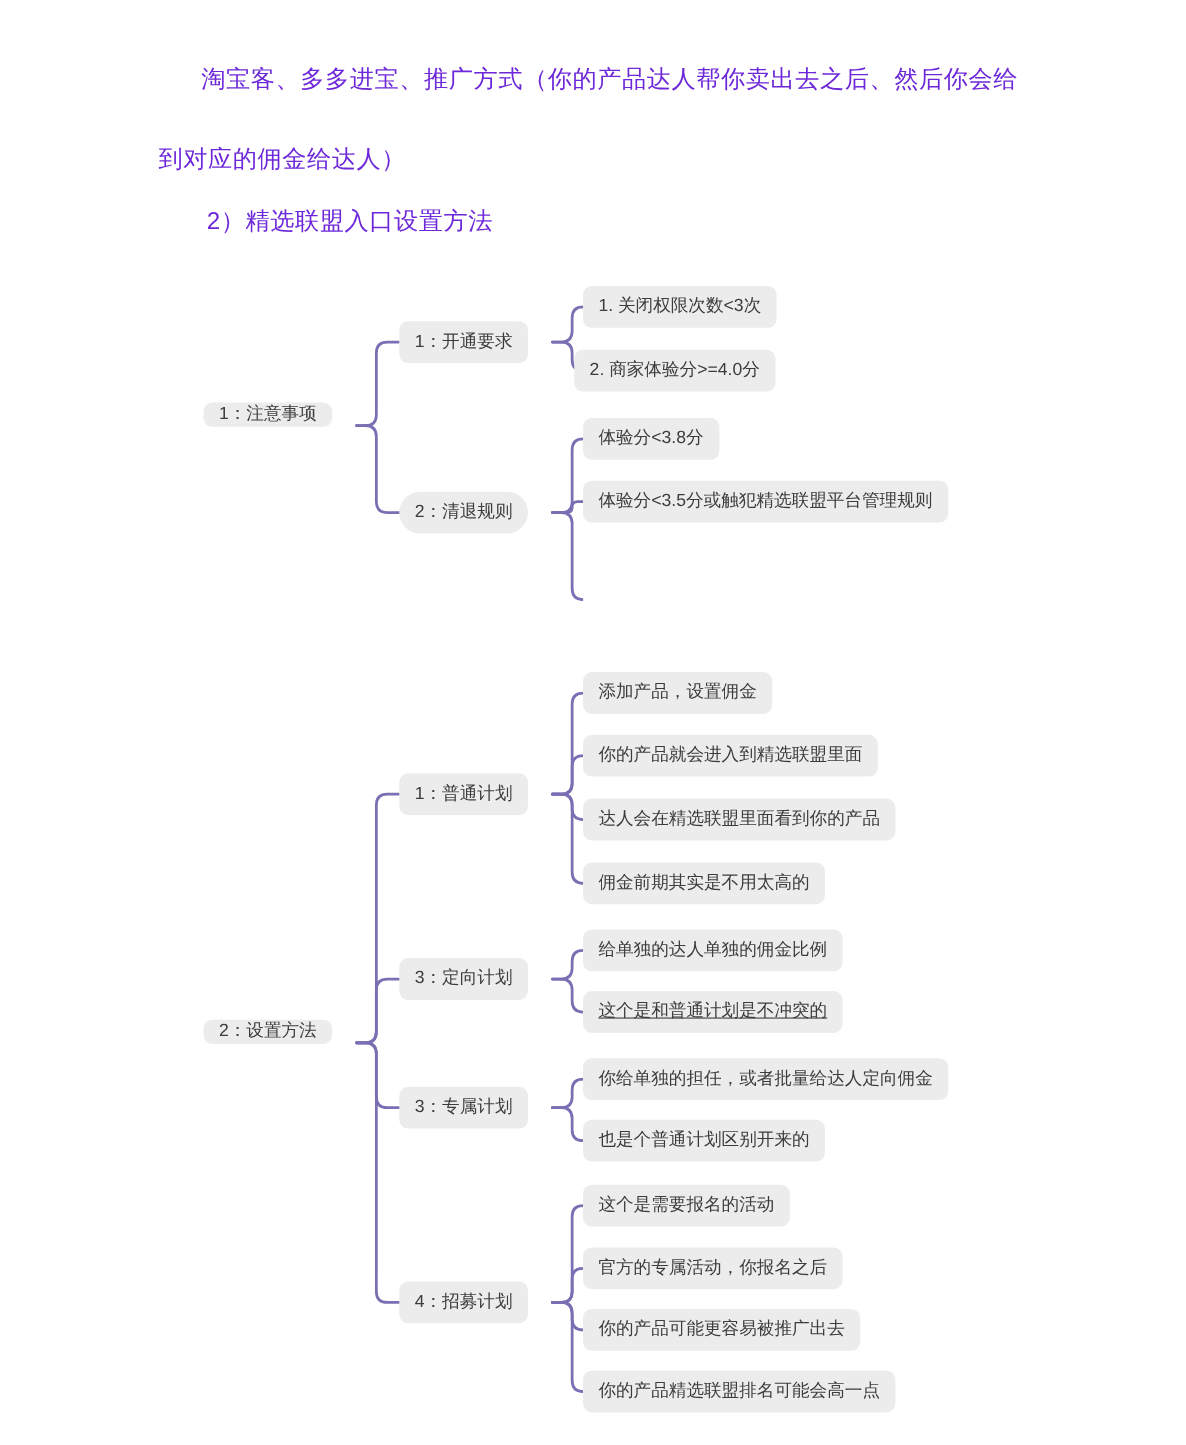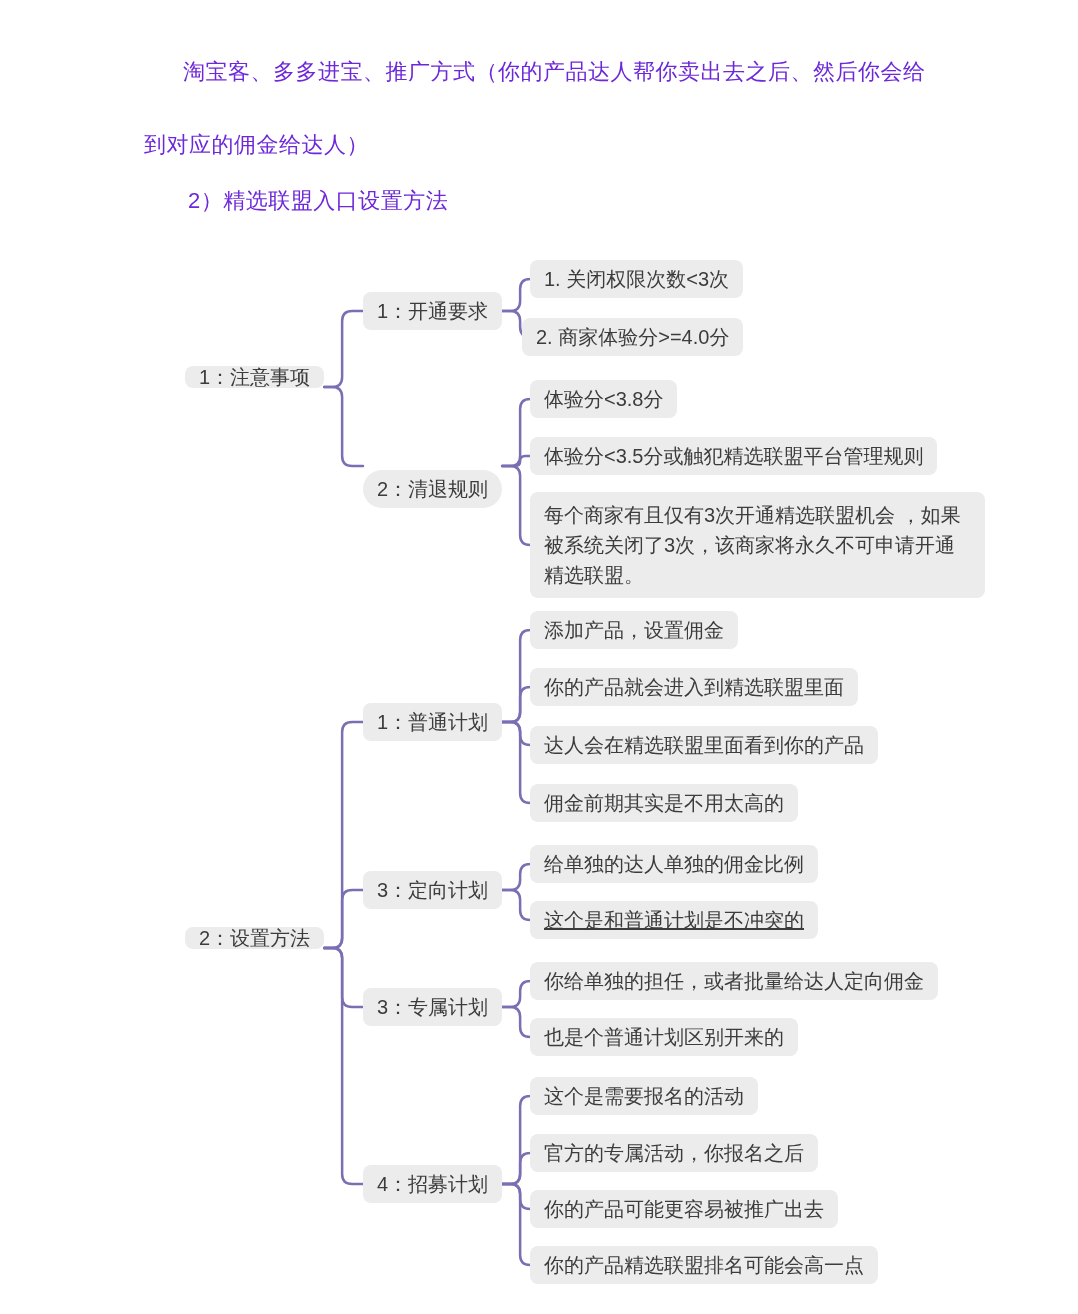--- a/index.html
+++ b/index.html
@@ -17,21 +17,21 @@
     white-space: nowrap;
     letter-spacing: 0.5px;
   }
   #map { position: absolute; left: 0; top: 0; width: 1078px; height: 1314px; }
   #connectors { position: absolute; left: 0; top: 0; }
   .node {
     position: absolute;
     background: var(--node-bg, #ececec);
     border-radius: 8px;
     color: #3c3c3c;
-    font-size: 20px;
+    font-size: 16px;
     line-height: 22px;
     padding: 8px 14px;
     white-space: nowrap;
     box-sizing: border-box;
   }
   .node.lvl1 { padding: 0 14px; }
   .node.multi {
     white-space: normal;
     width: 455px;
     line-height: 30px;
@@ -68,28 +68,27 @@
       <path d="M 502.125 1184 H 510.125 Q 520.125 1184 520.125 1174 V 1106 Q 520.125 1096 530.125 1096 H 530" fill="none" stroke="#7b6eb3" stroke-width="2.5" stroke-linecap="round"></path>
       <path d="M 502.125 1184 H 510.125 Q 520.125 1184 520.125 1174 V 1163 Q 520.125 1153 530.125 1153 H 530" fill="none" stroke="#7b6eb3" stroke-width="2.5" stroke-linecap="round"></path>
       <path d="M 502.125 1184 H 510.125 Q 520.125 1184 520.125 1194 V 1199 Q 520.125 1209 530.125 1209 H 530" fill="none" stroke="#7b6eb3" stroke-width="2.5" stroke-linecap="round"></path>
       <path d="M 502.125 1184 H 510.125 Q 520.125 1184 520.125 1194 V 1255 Q 520.125 1265 530.125 1265 H 530" fill="none" stroke="#7b6eb3" stroke-width="2.5" stroke-linecap="round"></path>
     </svg>
 
   <div class="node lvl1" style="left:185px; top:366px;">1：注意事项</div>
   <div class="node lvl1" style="left:185px; top:927px;">2：设置方法</div>
 
   <div class="node" style="left:363px; top:292px;">1：开通要求</div>
-  <div class="node" style="left:363px; top:470px;border-radius:19px;">2：清退规则</div>
+  <div class="node" style="left:363px; top:447px;border-radius:19px;">2：清退规则</div>
 
   <div class="node" style="left:530px; top:260px;">1. 关闭权限次数&lt;3次</div>
   <div class="node" style="left:522px; top:318px;text-align:right;">2. 商家体验分&gt;=4.0分</div>
 
   <div class="node" style="left:530px; top:380px;">体验分&lt;3.8分</div>
   <div class="node" style="left:530px; top:437px;">体验分&lt;3.5分或触犯精选联盟平台管理规则</div>
-  <div class="node multi" style="left:530px; top:492px;">每个商家有且仅有3次开通精选联盟机会 ，如果被系统关闭了3次，该商家将永久不可申请开通精选联盟。</div>
 
   <div class="node" style="left:363px; top:703px;">1：普通计划</div>
   <div class="node" style="left:363px; top:871px;">3：定向计划</div>
   <div class="node" style="left:363px; top:988px;">3：专属计划</div>
   <div class="node" style="left:363px; top:1165px;">4：招募计划</div>
 
   <div class="node" style="left:530px; top:611px;">添加产品，设置佣金</div>
   <div class="node" style="left:530px; top:668px;">你的产品就会进入到精选联盟里面</div>
   <div class="node" style="left:530px; top:726px;">达人会在精选联盟里面看到你的产品</div>
   <div class="node" style="left:530px; top:784px;">佣金前期其实是不用太高的</div>

